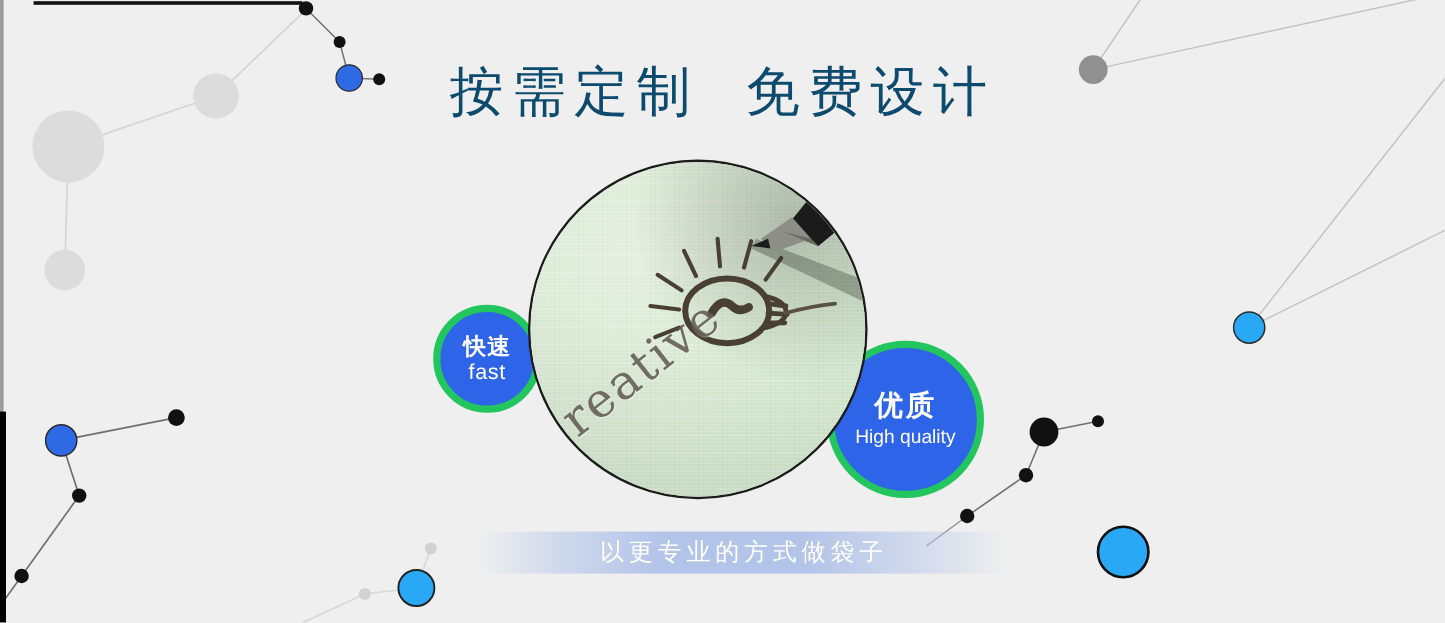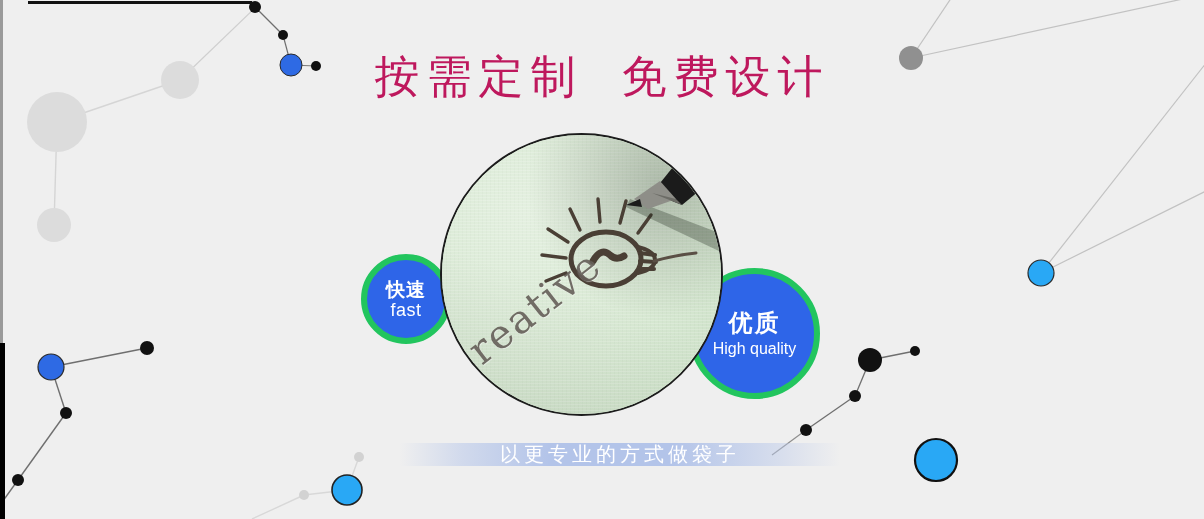--- a/index.html
+++ b/index.html
@@ -46,21 +46,21 @@
   }
 
   
   .headline {
     position: absolute;
     left: 0; top: 48px;
     width: 1204px;
     text-align: center;
     font-size: 45px;
     line-height: 58px;
-    color: #be185d;
+    color: #0c4a6e;
     letter-spacing: 7px;
     font-weight: 400;
     white-space: pre;
   }
 
   
   .photo-circle {
     position: absolute;
     left: 440px; top: 133px;
     width: 283px; height: 283px;
@@ -125,33 +125,33 @@
   }
   .bubble-fast {
     left: 361px; top: 254px;
     width: 90px; height: 90px;
     background: #2e65e8;
     z-index: 5;
   }
   .bubble-fast .cn { font-size: 19px; font-weight: 700; letter-spacing: 1px; line-height: 23px; }
   .bubble-fast .en { font-size: 18px; line-height: 19px; letter-spacing: .5px; }
   .bubble-quality {
-    left: 689px; top: 268px;
+    left: 689px; top: 284px;
     width: 131px; height: 131px;
     background: #2e65e8;
     z-index: 5;
   }
   .bubble-quality .cn { font-size: 24px; font-weight: 700; letter-spacing: 2px; line-height: 30px; }
   .bubble-quality .en { font-size: 16px; line-height: 22px; }
 
   
   .ribbon {
     position: absolute;
     left: 400px; top: 443px;
-    width: 440px; height: 23px;
+    width: 440px; height: 35px;
     background: linear-gradient(90deg,
         rgba(185,200,234,0) 0%,
         rgba(185,200,234,.55) 14%,
         rgba(179,196,233,1) 34%,
         rgba(179,196,233,1) 62%,
         rgba(185,200,234,.45) 86%,
         rgba(185,200,234,0) 100%);
     display: flex;
     align-items: center;
     justify-content: center;

